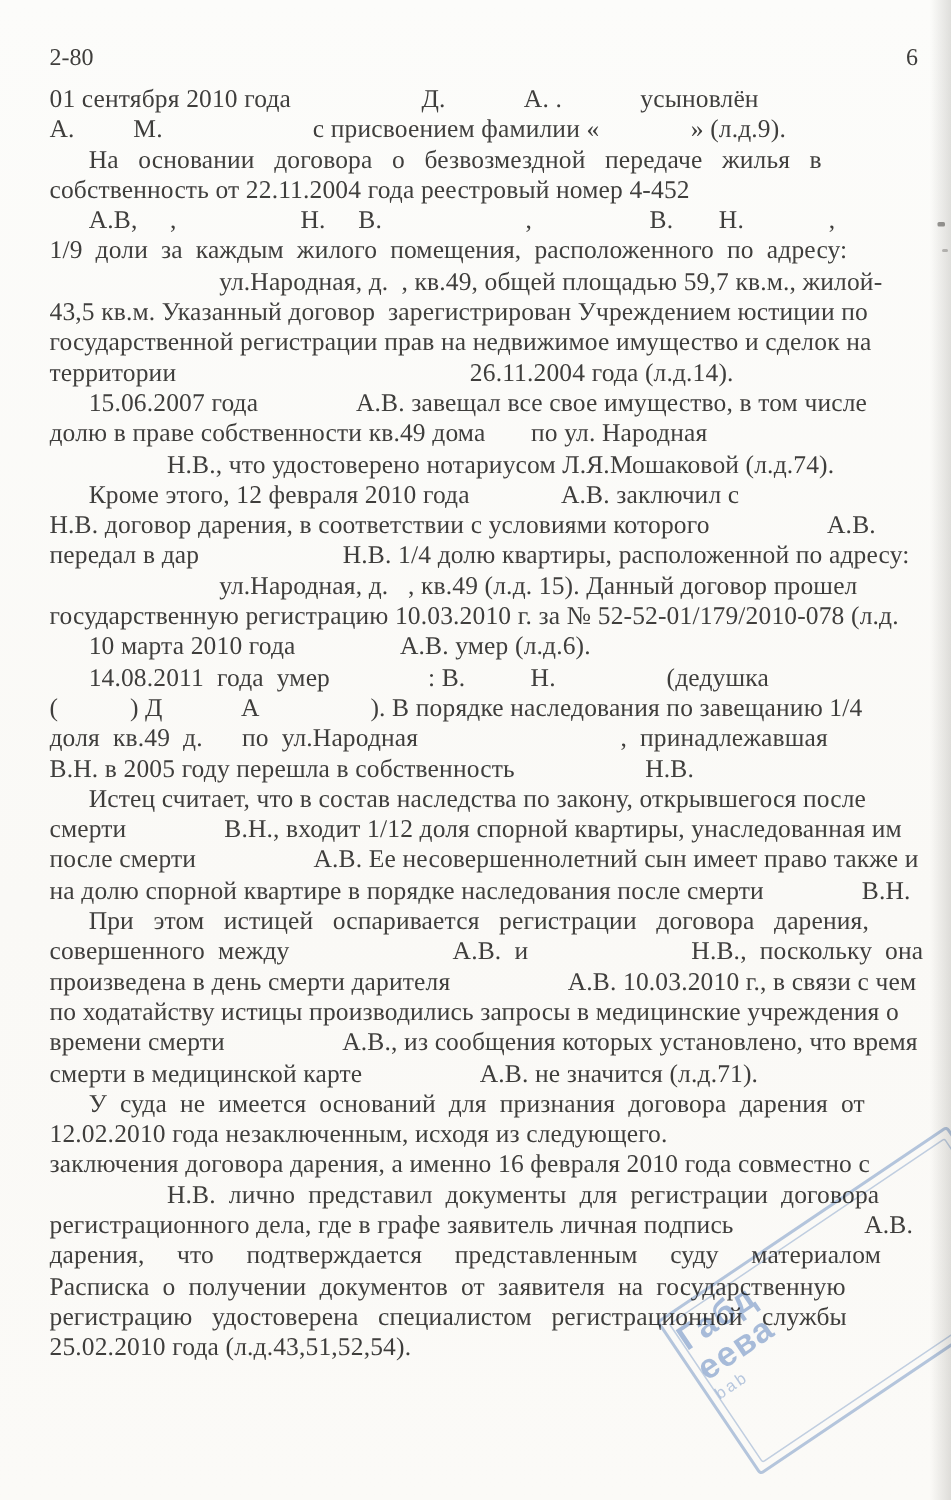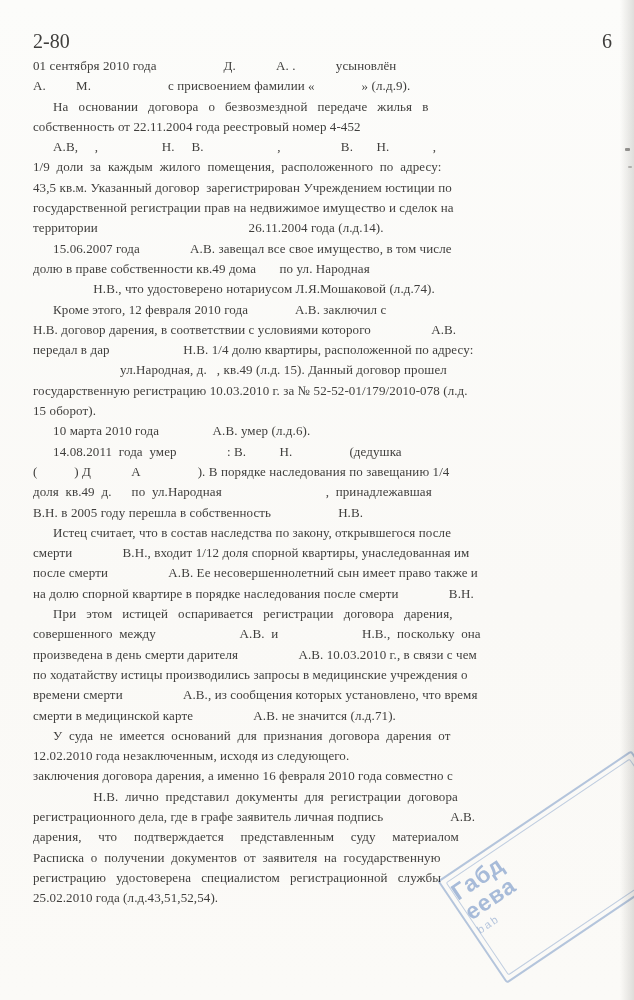--- a/index.html
+++ b/index.html
@@ -15,28 +15,28 @@
     position:absolute;top:0;right:0;width:14px;height:100%;
     background:linear-gradient(90deg,rgba(0,0,0,0) 0%,rgba(90,88,82,0.18) 100%);
     pointer-events:none;
   }
   .speck{
     position:absolute;background:rgba(70,68,64,0.55);border-radius:1px;
   }
   .header{
     position:absolute;top:30px;left:33px;right:22px;
     display:flex;justify-content:space-between;
-    font-size:20px;
+    font-size:16px;
   }
   .doc-body{
     position:absolute;top:56px;left:33px;right:18px;
   }
   .doc-body .line{
     white-space:pre;
-    font-size:13px;
+    font-size:17px;
     line-height:20.3px;
     letter-spacing:0.1px;
     overflow:hidden;
   }
   .stamp{
     position:absolute;
     left:452px;top:805px;
     width:230px;height:120px;
     transform:rotate(-34deg);
     border:2px solid rgba(111,147,201,0.50);
@@ -72,32 +72,32 @@
     <span>6</span>
   </div>
 
   <div class="doc-body">
       <div class="line">01 сентября 2010 года                    Д.            А. .            усыновлён</div>
       <div class="line">А.         М.                       с присвоением фамилии «              » (л.д.9).</div>
       <div class="line">      На   основании   договора   о   безвозмездной   передаче   жилья   в</div>
       <div class="line">собственность от 22.11.2004 года реестровый номер 4-452</div>
       <div class="line">      А.В,     ,                   Н.     В.                      ,                  В.       Н.             ,</div>
       <div class="line">1/9  доли  за  каждым  жилого  помещения,  расположенного  по  адресу:</div>
+      <div class="line">                          ул.Народная, д.  , кв.49, общей площадью 59,7 кв.м., жилой-</div>
       <div class="line">43,5 кв.м. Указанный договор  зарегистрирован Учреждением юстиции по</div>
       <div class="line">государственной регистрации прав на недвижимое имущество и сделок на</div>
       <div class="line">территории                                             26.11.2004 года (л.д.14).</div>
       <div class="line">      15.06.2007 года               А.В. завещал все свое имущество, в том числе</div>
       <div class="line">долю в праве собственности кв.49 дома       по ул. Народная</div>
       <div class="line">                  Н.В., что удостоверено нотариусом Л.Я.Мошаковой (л.д.74).</div>
       <div class="line">      Кроме этого, 12 февраля 2010 года              А.В. заключил с</div>
       <div class="line">Н.В. договор дарения, в соответствии с условиями которого                  А.В.</div>
       <div class="line">передал в дар                      Н.В. 1/4 долю квартиры, расположенной по адресу:</div>
       <div class="line">                          ул.Народная, д.   , кв.49 (л.д. 15). Данный договор прошел</div>
       <div class="line">государственную регистрацию 10.03.2010 г. за № 52-52-01/179/2010-078 (л.д.</div>
-      <div class="line">15 оборот).</div>
       <div class="line">      10 марта 2010 года                А.В. умер (л.д.6).</div>
       <div class="line">      14.08.2011  года  умер               : В.          Н.                 (дедушка</div>
       <div class="line">(           ) Д            А                 ). В порядке наследования по завещанию 1/4</div>
       <div class="line">доля  кв.49  д.      по  ул.Народная                               ,  принадлежавшая</div>
       <div class="line">В.Н. в 2005 году перешла в собственность                    Н.В.</div>
       <div class="line">      Истец считает, что в состав наследства по закону, открывшегося после</div>
       <div class="line">смерти               В.Н., входит 1/12 доля спорной квартиры, унаследованная им</div>
       <div class="line">после смерти                  А.В. Ее несовершеннолетний сын имеет право также и</div>
       <div class="line">на долю спорной квартире в порядке наследования после смерти               В.Н.</div>
       <div class="line">      При   этом   истицей   оспаривается   регистрации   договора   дарения,</div>

